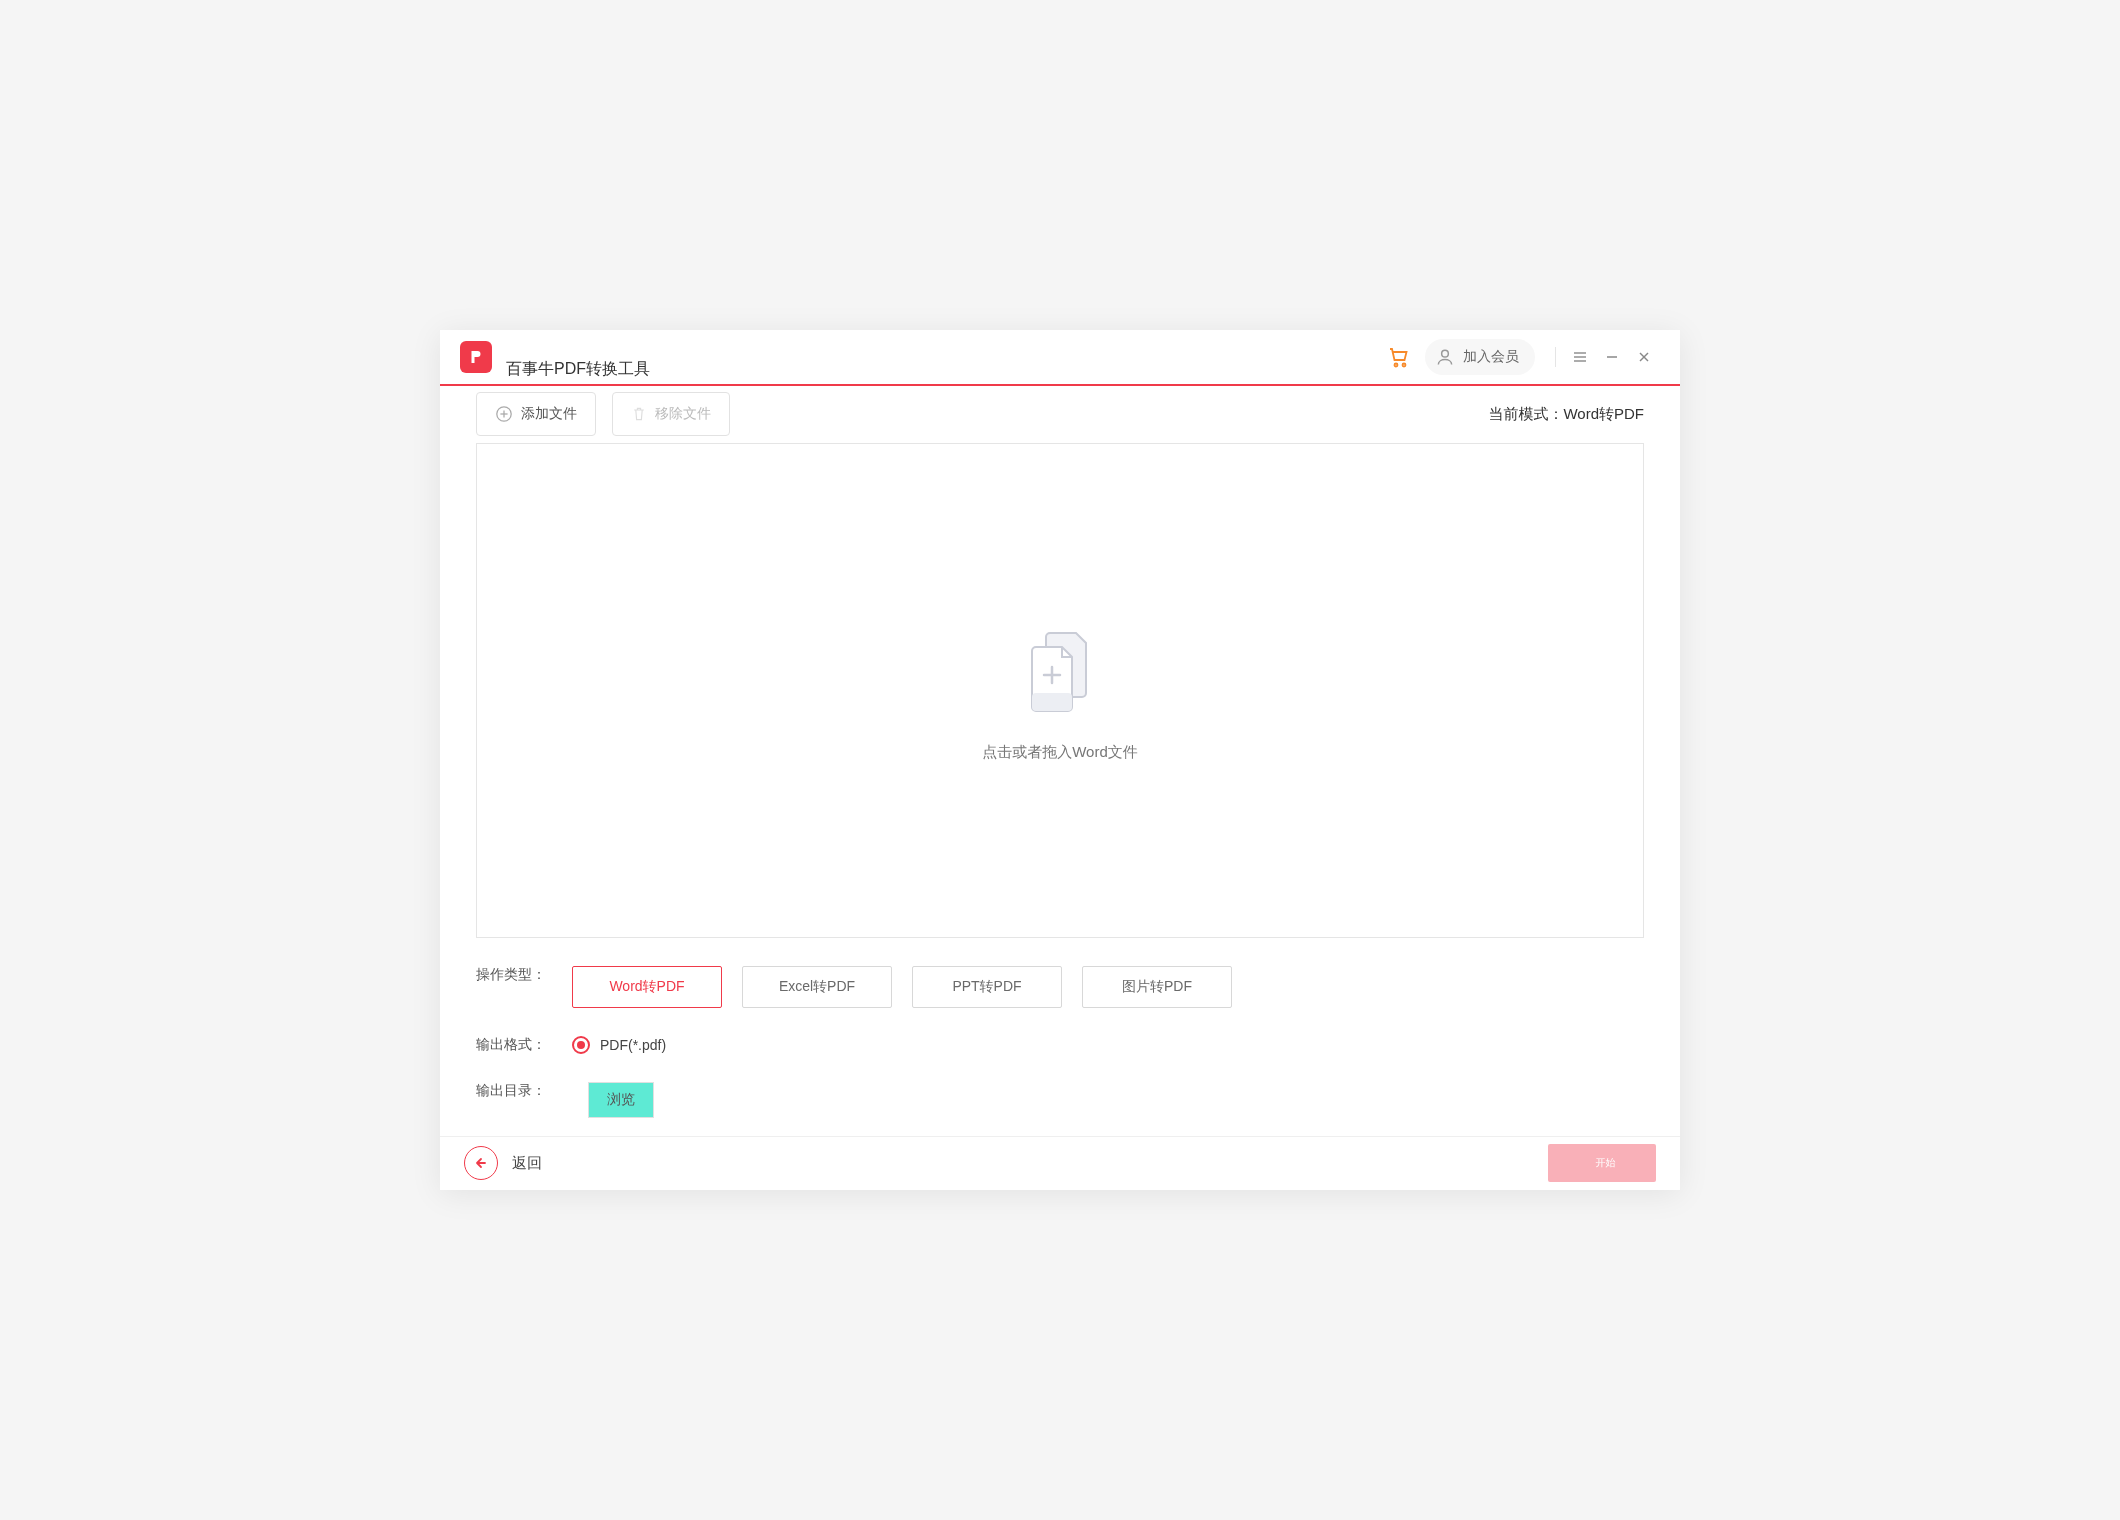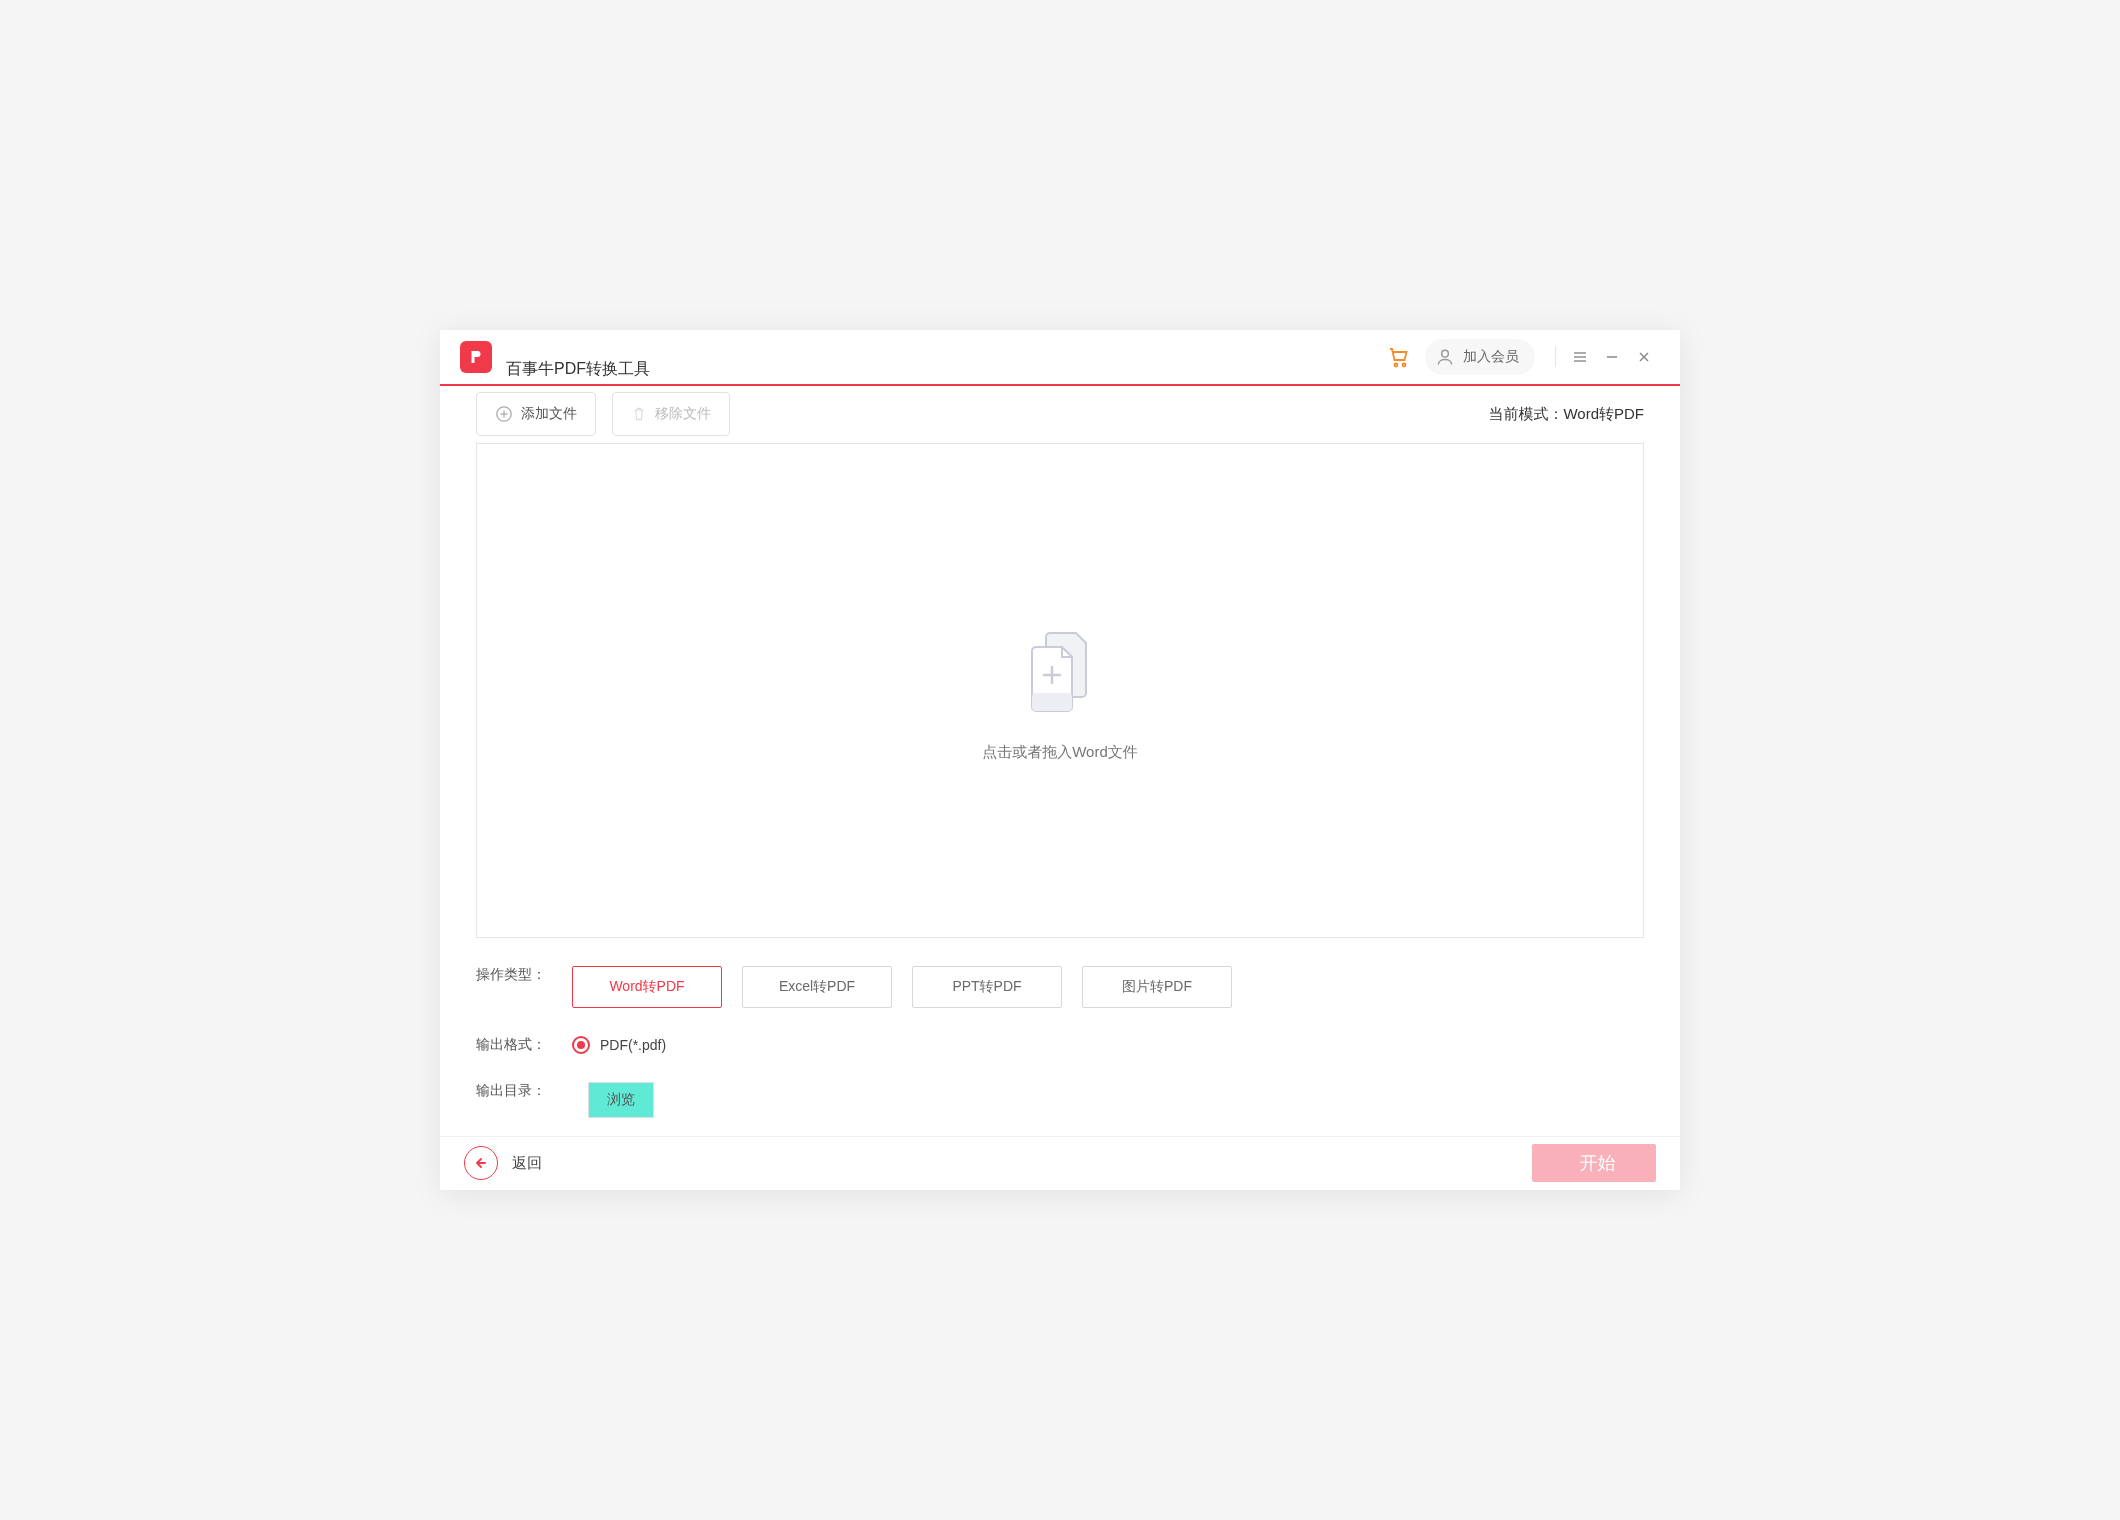--- a/index.html
+++ b/index.html
@@ -195,25 +195,25 @@
   .back-circle {
     width: 34px; height: 34px;
     border: 1.5px solid #f03a4a;
     border-radius: 50%;
     display: flex; align-items: center; justify-content: center;
     color: #f03a4a;
   }
   .back-label { font-size: 15px; color: #444; }
   .start-btn {
     margin-left: auto;
-    width: 124px; height: 38px;
+    width: 108px; height: 38px;
     background: #f9b0b8;
     color: #fff;
     border: none;
-    font-size: 18px;
+    font-size: 10px;
     cursor: pointer;
     font-family: inherit;
     border-radius: 2px;
     padding-left: 7px;
   }
 </style>
 </head>
 <body>
 
 <div class="window">

